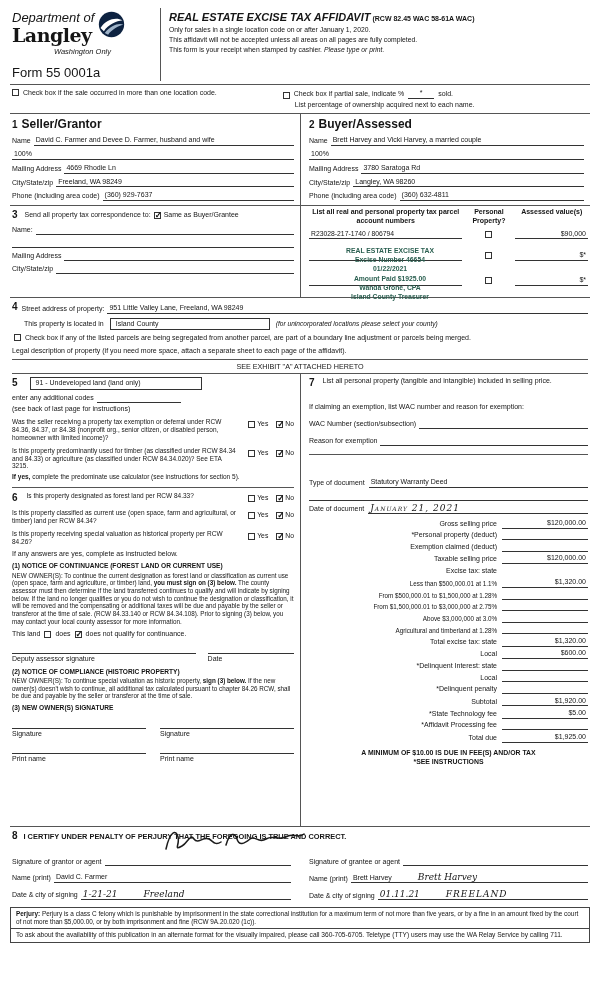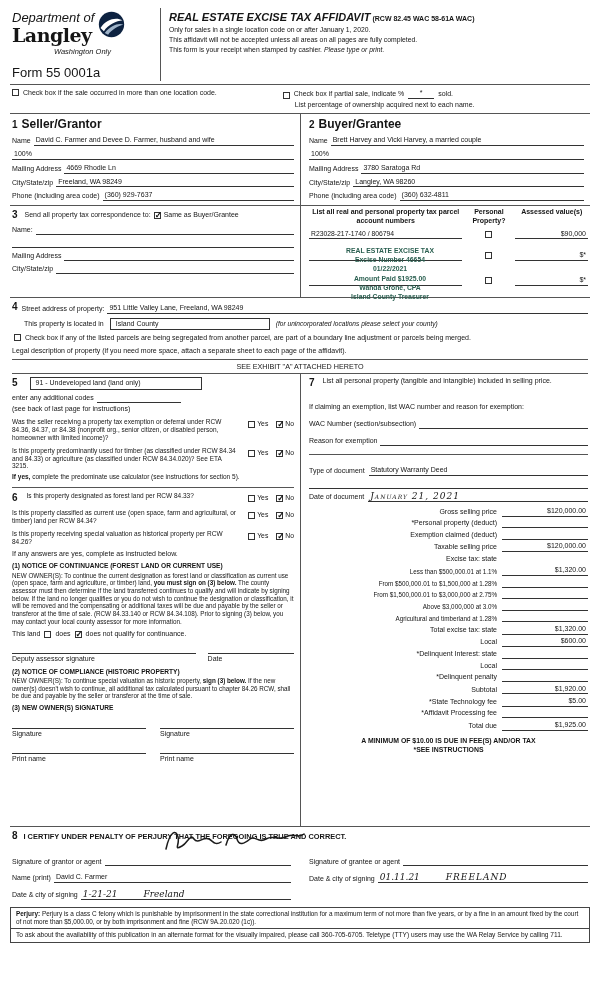--- a/index.html
+++ b/index.html
@@ -89,21 +89,21 @@
 .w30{width:32%;}
 .sig-grid{display:flex;gap:14px;margin-top:16px;}
 .sig-cell{flex:1;border-top:1px solid #333;padding-top:1px;}
 .sig-grid.second{margin-top:14px;}
 
 .sec7{display:flex;gap:4px;}
 .s7-body{flex:1;}
 .s7-exempt{margin-top:14px;}
 .s7-line{display:flex;align-items:flex-end;margin-top:8px;}
 
-.taxpanel{border-top:1px solid #555;margin-top:8px;padding-top:8px;flex:1;}
+.taxpanel{border-top:1px solid #555;margin-top:8px;padding-top:20px;flex:1;}
 .doc-row{display:flex;align-items:flex-end;margin-top:3px;}
 .dlabel{white-space:nowrap;padding-right:4px;}
 .hand{font-family:"DejaVu Serif",serif;font-style:italic;font-size:9px;line-height:1;}
 .caps{font-variant:small-caps;letter-spacing:1px;}
 .tax-rows{margin-top:5px;}
 .tax-row{display:flex;align-items:flex-end;margin-top:2.6px;}
 .tax-label{flex:1;text-align:right;padding-right:5px;}
 .tax-value{width:86px;border-bottom:1px solid #333;text-align:right;padding:0 2px;min-height:9px;flex:none;}
 .tax-row.bracket .tax-label{font-size:6.3px;}
 .tax-row.noline .tax-value{border-bottom:none;}
@@ -191,21 +191,21 @@
       <div class="field-row">
           <span class="flabel">City/State/zip</span>
           <span class="fill">Freeland, WA  98249</span>
         </div>
       <div class="field-row">
           <span class="flabel">Phone (including area code)</span>
           <span class="fill">(360) 929-7637</span>
         </div>
     </section>
     <section class="party right">
-      <div><span class="sec-num">2</span><span class="sec-title">Buyer/Grantee</span></div>
+      <div><span class="sec-num">2</span><span class="sec-title">Buyer/Assessed</span></div>
       <div class="field-row">
           <span class="flabel">Name</span>
           <span class="fill">Brett Harvey and Vicki Harvey, a married couple</span>
         </div>
       <div class="field-row">
           <span class="fill">100%</span>
         </div>
       <div class="field-row">
           <span class="flabel">Mailing Address</span>
           <span class="fill">3780 Saratoga Rd</span>
@@ -534,20 +534,27 @@
             <span class="hand">Freeland</span>
           </span>
         </div>
       </div>
       <div class="s8-col">
         <div class="sig-line">
           <span class="flabel">Signature of grantee or agent</span>
           <span class="fill"></span>
         </div>
         <div class="sig-line">
+          <span class="flabel">Name (print)</span>
+          <span class="fill handfill">
+            <span>Brett Harvey</span>
+            <span class="hand">Brett Harvey</span>
+          </span>
+        </div>
+        <div class="sig-line">
           <span class="flabel">Date &amp; city of signing</span>
           <span class="fill handfill">
             <span class="hand">01.11.21</span>
             <span class="hand caps">FREELAND</span>
           </span>
         </div>
       </div>
     </div>
   </section>
 

